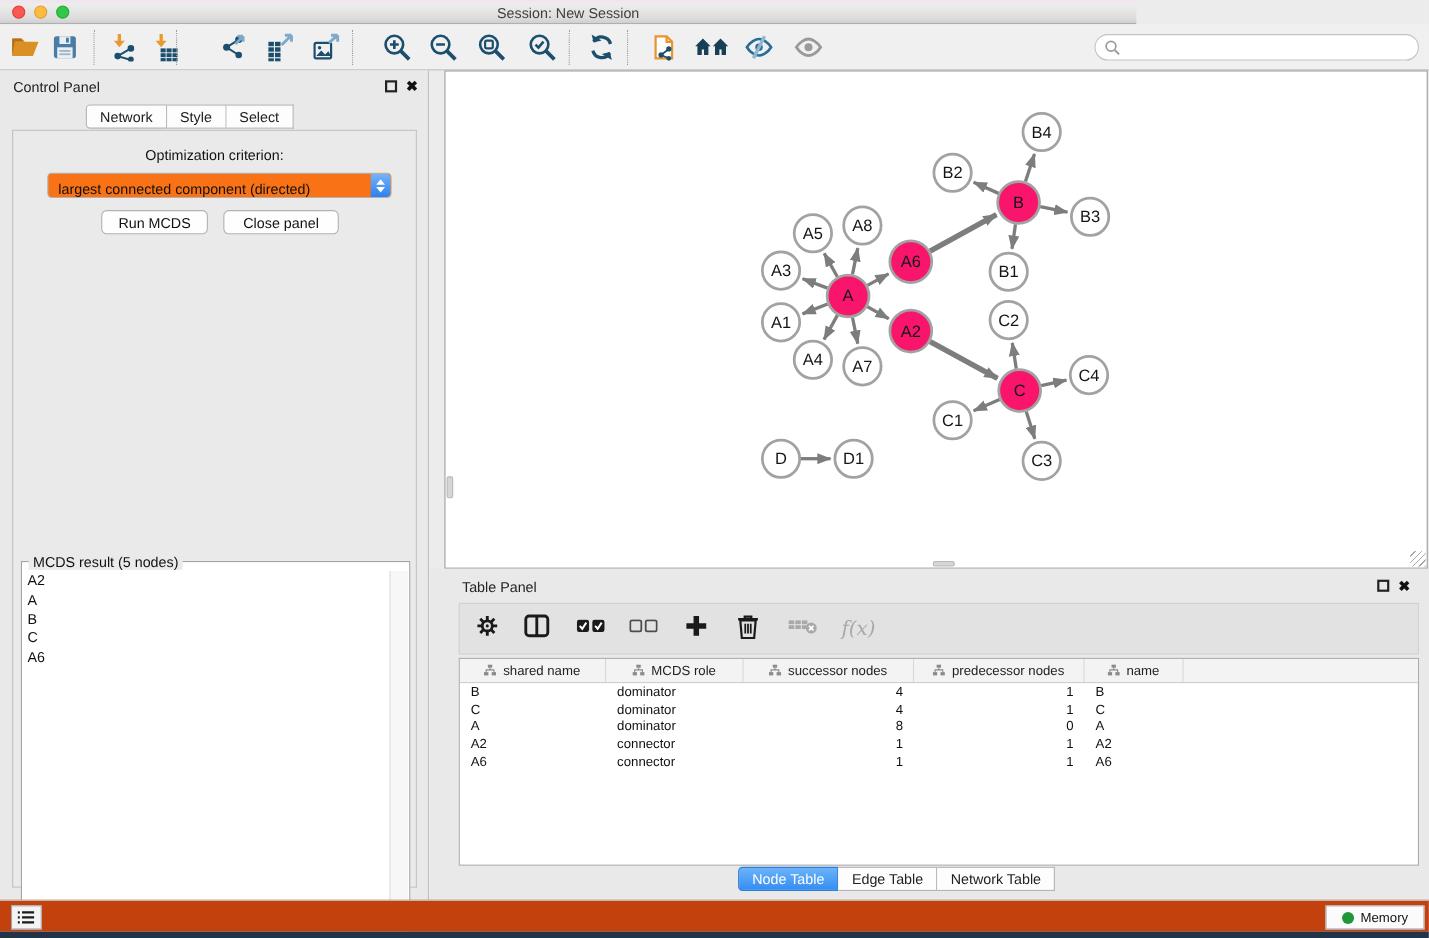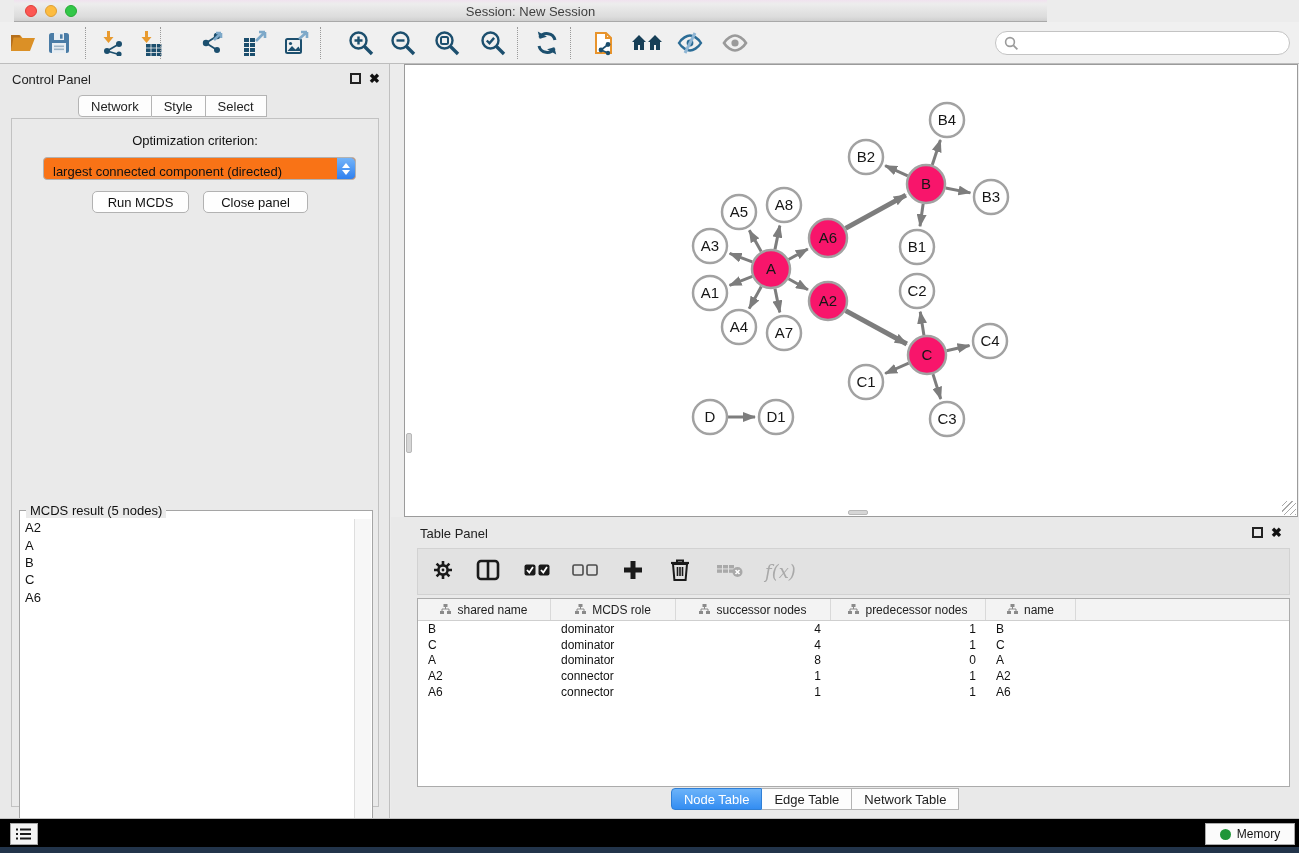--- a/index.html
+++ b/index.html
@@ -1,21 +1,21 @@
 <!DOCTYPE html>
 <html><head>
 <meta charset="utf-8">
 <style>
   * { margin:0; padding:0; box-sizing:border-box; }
   html,body { width:1299px; height:853px; overflow:hidden; }
   body { font-family:"Liberation Sans", sans-serif; background:#ececec; position:relative; }
   .abs { position:absolute; }
 
   
-  #titlebar { left:14px; top:0; width:1033px; height:22px;
+  #titlebar { left:0; top:0; width:1033px; height:22px;
     background:linear-gradient(#f0e2ef 0%, #ededed 18%, #dcdcdc 80%, #cfcfcf 100%);
     border-bottom:1px solid #a9a9a9; }
   .tl-dot { width:12px; height:12px; border-radius:50%; top:5px; }
   .dot-red { background:#fc5753; border:0.5px solid #df3e38; }
   .dot-yellow { background:#fdbc40; border:0.5px solid #de9f34; }
   .dot-green { background:#33c748; border:0.5px solid #27aa35; }
   #window-title { width:100%; text-align:center; top:4px; font-size:13px; color:#3f3f3f; }
 
   
   #toolbar { left:0; top:22px; width:1299px; height:42px; background:#f0f0f0;
@@ -82,21 +82,21 @@
   #tbl-head { display:flex; height:22px; background:#f3f3f3; border-bottom:1px solid #cfcfcf; }
   .th { display:flex; align-items:center; justify-content:center; gap:6px; font-size:12px;
     color:#222; border-right:1px solid #d9d9d9; }
   .tr { display:flex; height:15.8px; align-items:center; }
   .td { font-size:12px; color:#111; padding:0 10px; white-space:nowrap; }
   .td.num { text-align:right; }
   #tp-tabs { left:0; width:100%; top:271px; display:flex; justify-content:center; }
   #tp-tabs .tab { height:22px; }
 
   
-  #status-bar { left:0; top:818px; width:1299px; height:29px; background:#000000;
+  #status-bar { left:0; top:818px; width:1299px; height:29px; background:#c2410c;
     border-top:1px solid #c2c2c2; }
   #status-list-btn { left:10px; top:4px; width:28px; height:22px; background:#f4f4f4;
     border:1px solid #a8a8a8; display:flex; align-items:center; justify-content:center; }
   #memory-btn { left:1205px; top:4px; width:90px; height:22px; background:#fbfbfb;
     border:1px solid #ababab; display:flex; align-items:center; justify-content:center; gap:6px;
     font-size:12px; color:#111; }
   #memory-dot { width:11px; height:11px; border-radius:50%; background:#1f9638; }
   #desktop-strip { left:0; top:847px; width:1299px; height:6px; background:#22344a; }
 </style>
 </head>

